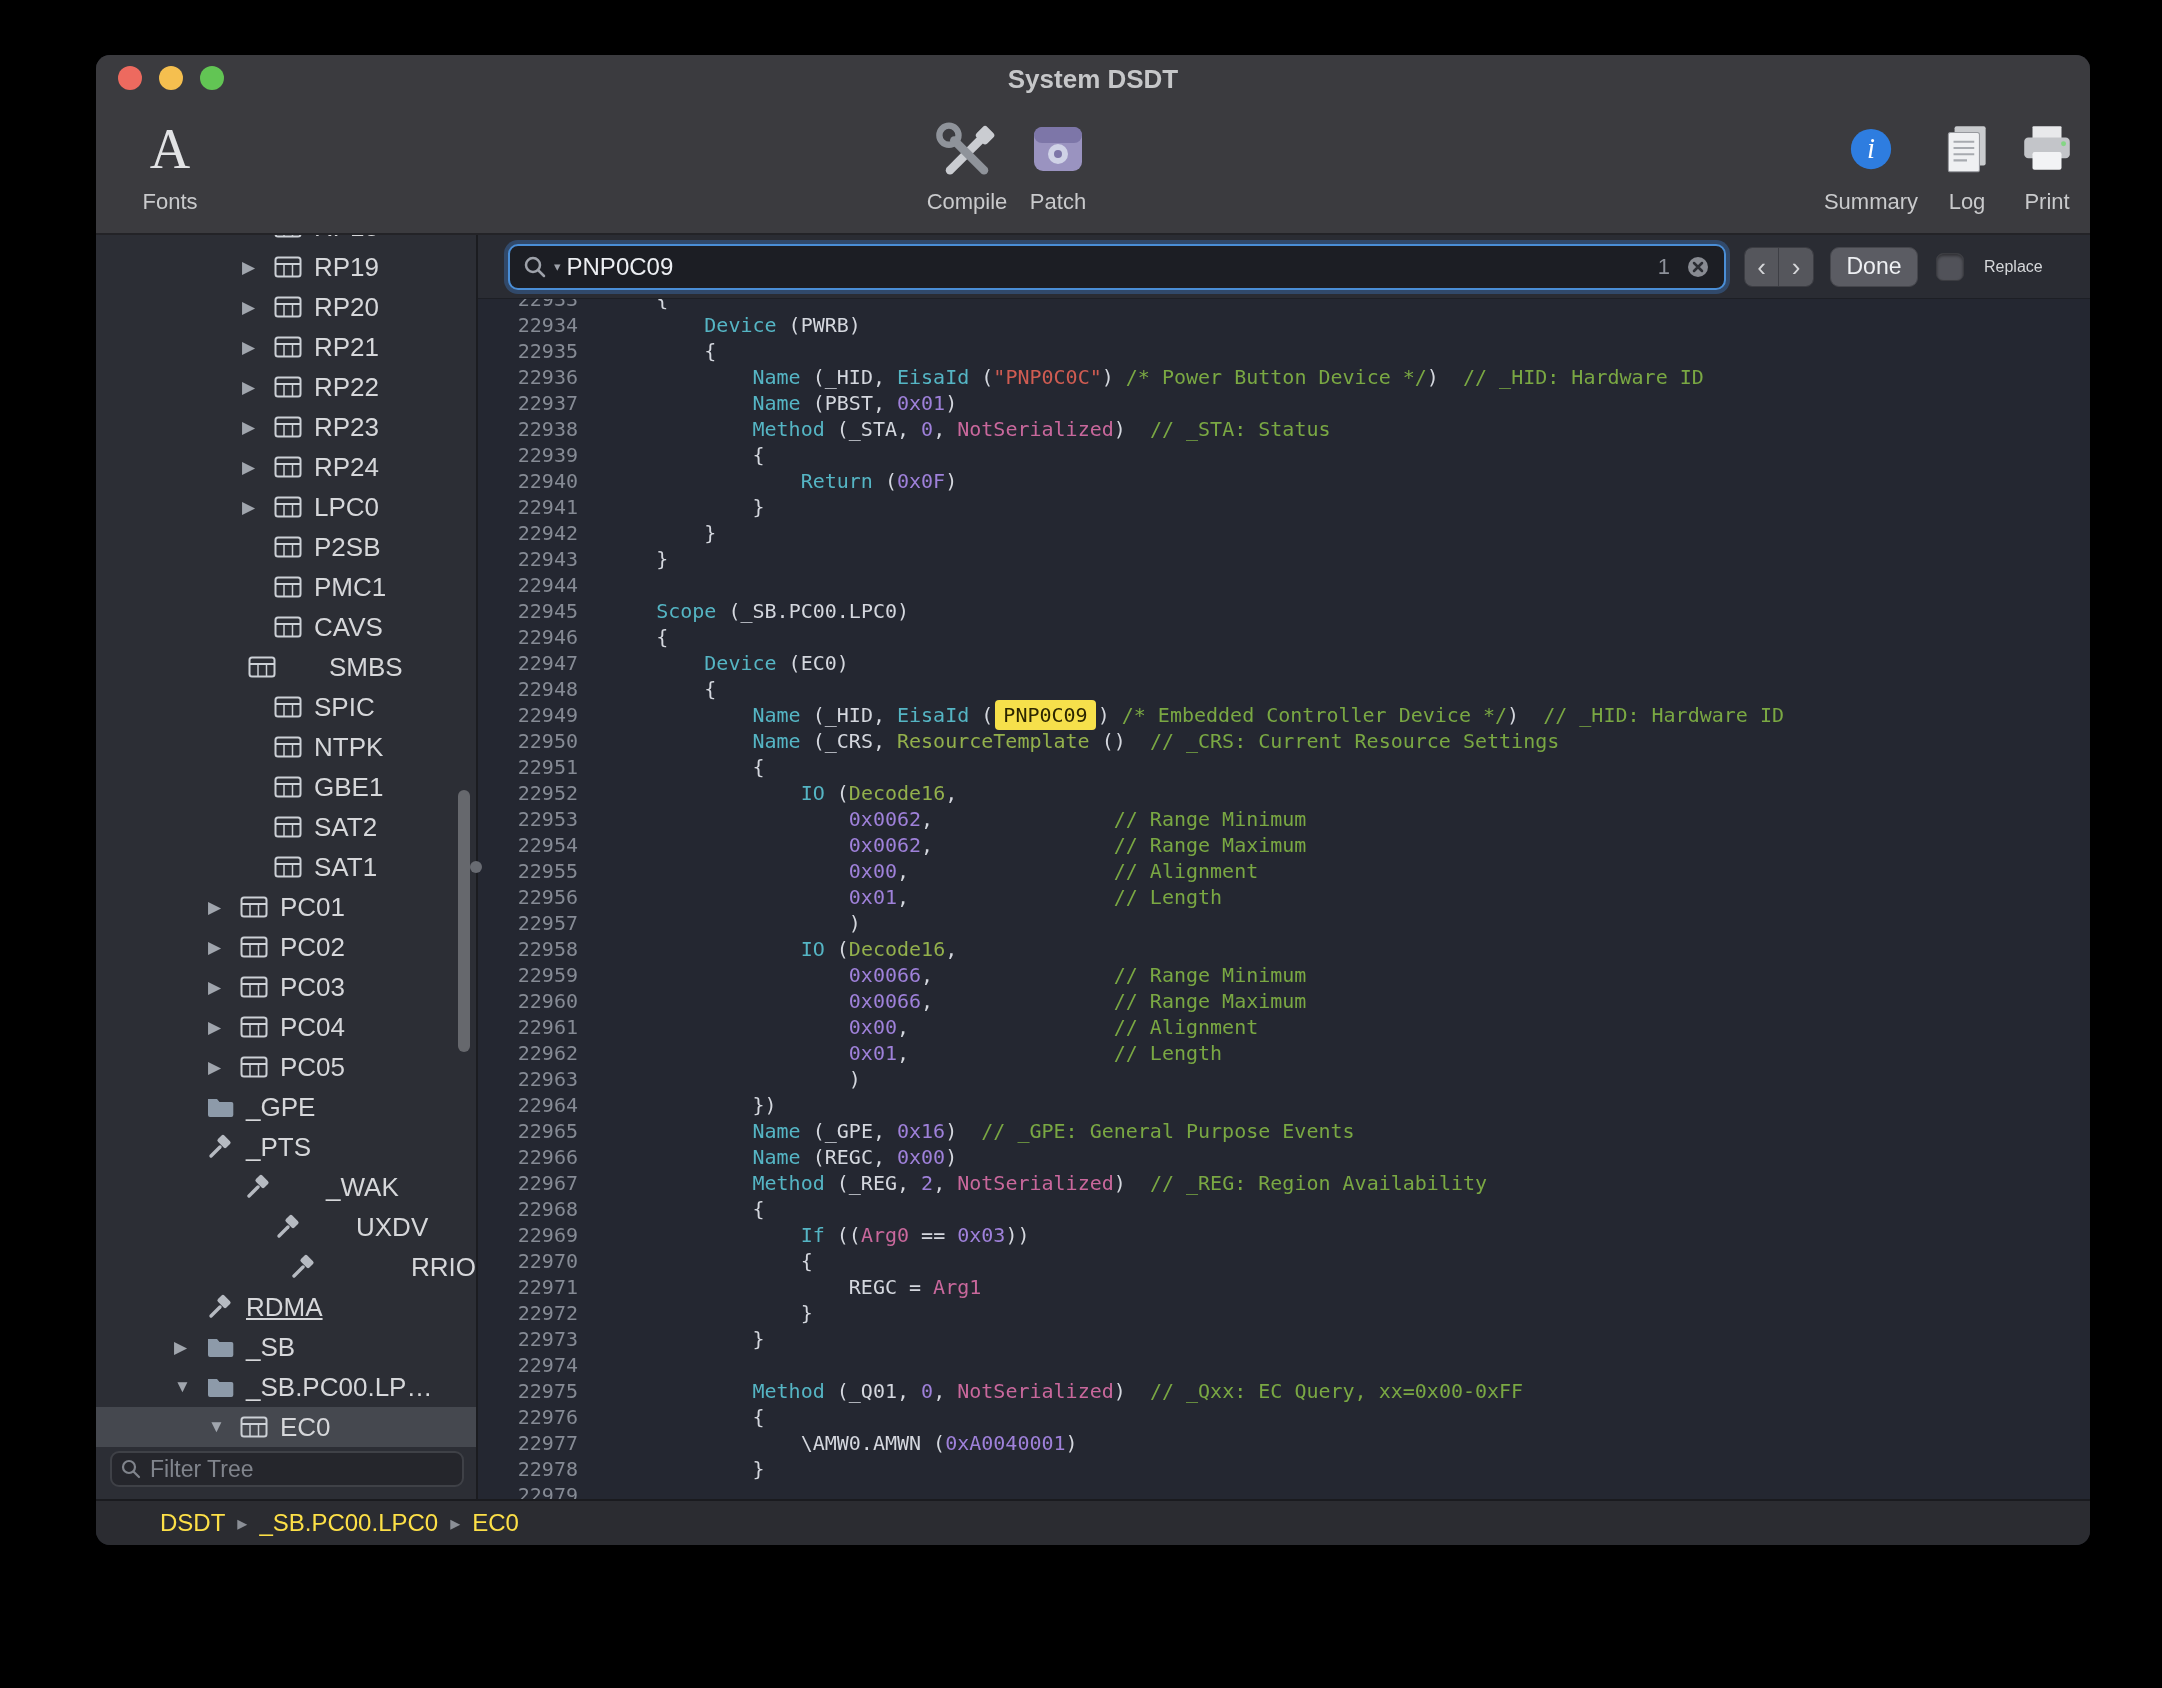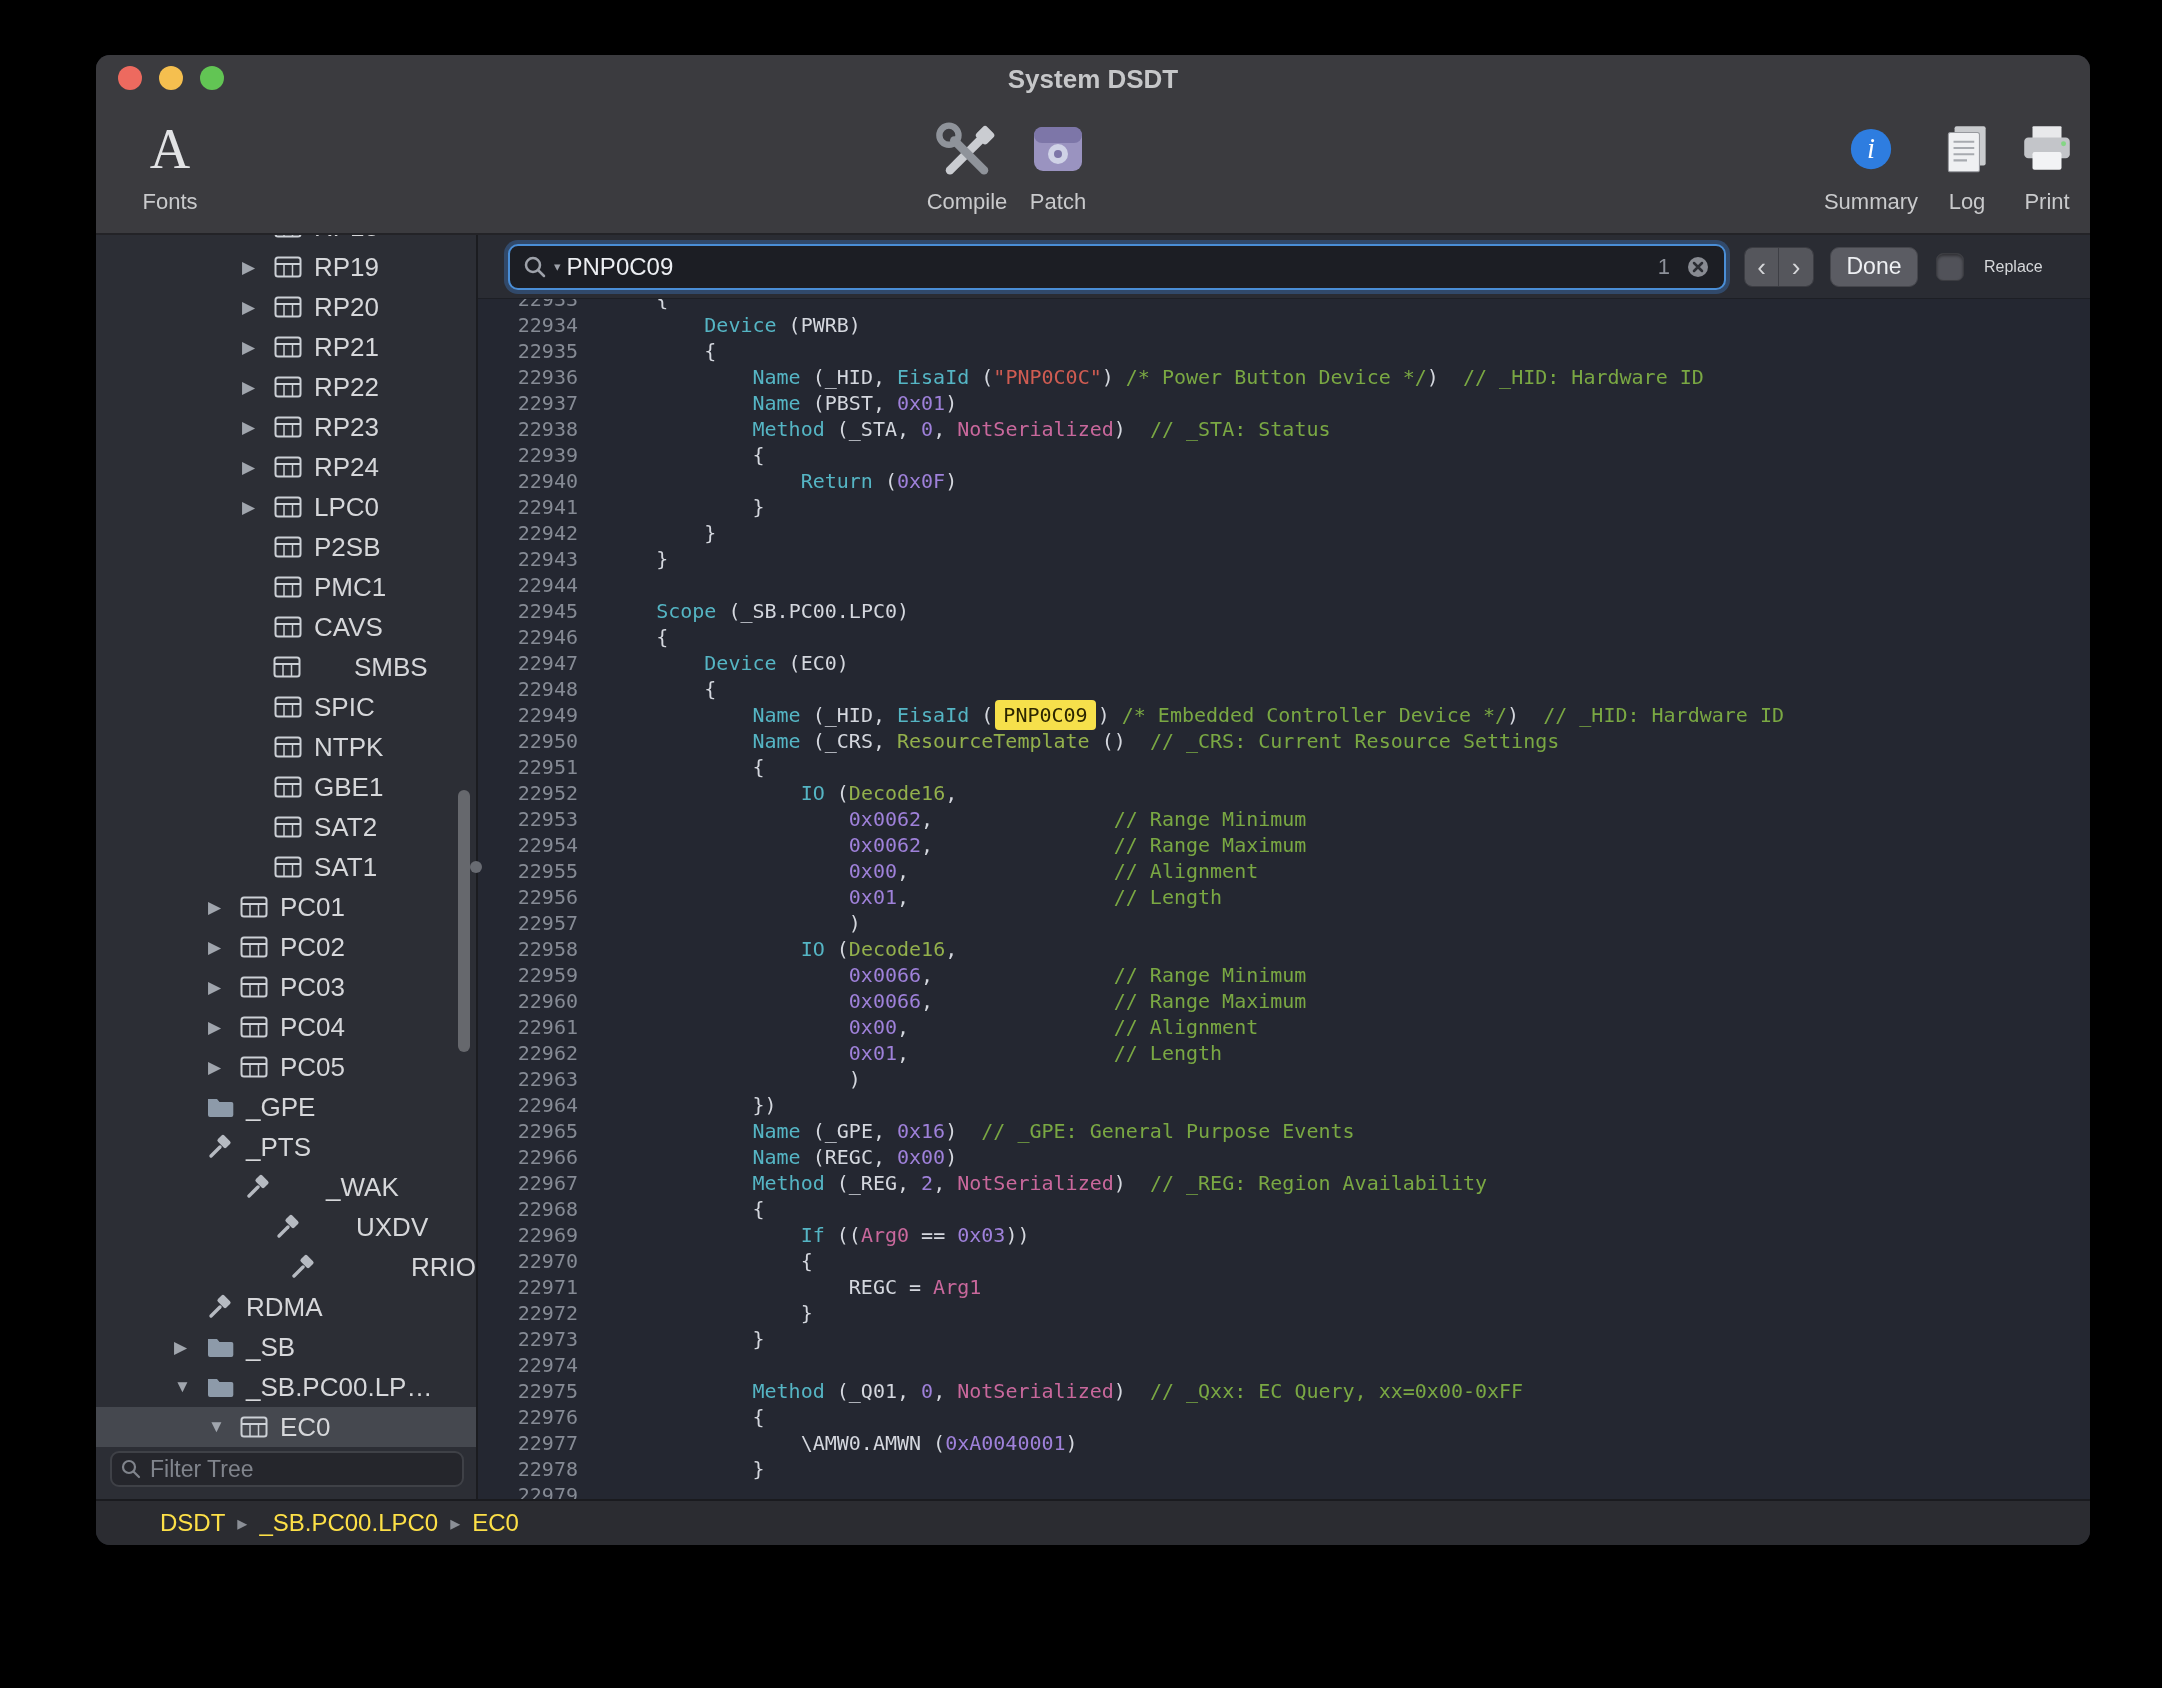--- a/index.html
+++ b/index.html
@@ -271,21 +271,21 @@
             <span class="ticon">
               <svg width="28" height="24" viewBox="0 0 28 24">
                 <rect x="1.5" y="2.5" width="25" height="19" rx="2.5" fill="none" stroke="#ccd0d6" stroke-width="2"></rect>
                 <line x1="1.5" y1="9" x2="26.5" y2="9" stroke="#ccd0d6" stroke-width="2"></line>
                 <line x1="10" y1="9" x2="10" y2="21" stroke="#ccd0d6" stroke-width="1.5"></line>
                 <line x1="18.5" y1="9" x2="18.5" y2="21" stroke="#ccd0d6" stroke-width="1.5"></line>
               </svg>
             </span>
             <span class="tlab">CAVS</span>
           </div>
-          <div class="trow" style="padding-left: 104px; gap: 41px;">
+          <div class="trow" style="padding-left: 79px; gap: 41px;">
             <span class="disc"></span>
             <span class="ticon">
               <svg width="28" height="24" viewBox="0 0 28 24">
                 <rect x="1.5" y="2.5" width="25" height="19" rx="2.5" fill="none" stroke="#ccd0d6" stroke-width="2"></rect>
                 <line x1="1.5" y1="9" x2="26.5" y2="9" stroke="#ccd0d6" stroke-width="2"></line>
                 <line x1="10" y1="9" x2="10" y2="21" stroke="#ccd0d6" stroke-width="1.5"></line>
                 <line x1="18.5" y1="9" x2="18.5" y2="21" stroke="#ccd0d6" stroke-width="1.5"></line>
               </svg>
             </span>
             <span class="tlab">SMBS</span>
@@ -452,21 +452,21 @@
           <div class="trow" style="padding-left: 78px; justify-content: space-between;">
             <span class="disc"></span>
             <span class="ticon">
               <svg width="26" height="26" viewBox="0 0 26 26">
                 <line x1="5" y1="22" x2="14" y2="13" stroke="#b6bac1" stroke-width="3.4" stroke-linecap="round"></line>
                 <rect x="12" y="3" width="12" height="9" rx="2" fill="#b6bac1" transform="rotate(45 18 7.5)"></rect>
               </svg>
             </span>
             <span class="tlab">RRIO</span>
           </div>
-          <div class="trow" style="padding-left: 78px;">
+          <div class="trow" style="padding-left: 78px; text-decoration: underline;">
             <span class="disc"></span>
             <span class="ticon">
               <svg width="26" height="26" viewBox="0 0 26 26">
                 <line x1="5" y1="22" x2="14" y2="13" stroke="#b6bac1" stroke-width="3.4" stroke-linecap="round"></line>
                 <rect x="12" y="3" width="12" height="9" rx="2" fill="#b6bac1" transform="rotate(45 18 7.5)"></rect>
               </svg>
             </span>
             <span class="tlab">RDMA</span>
           </div>
           <div class="trow" style="padding-left: 78px;">

